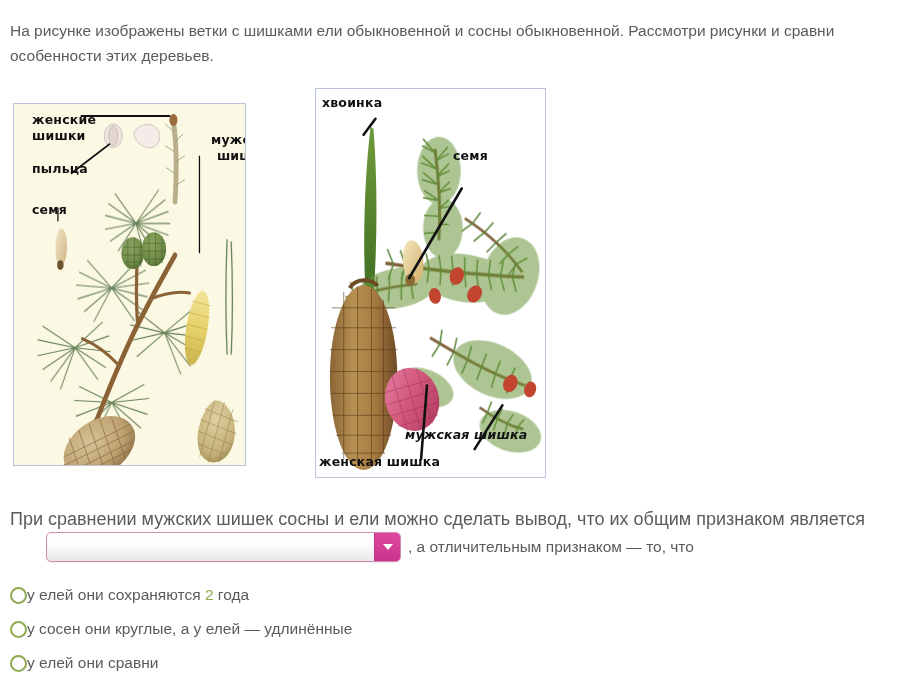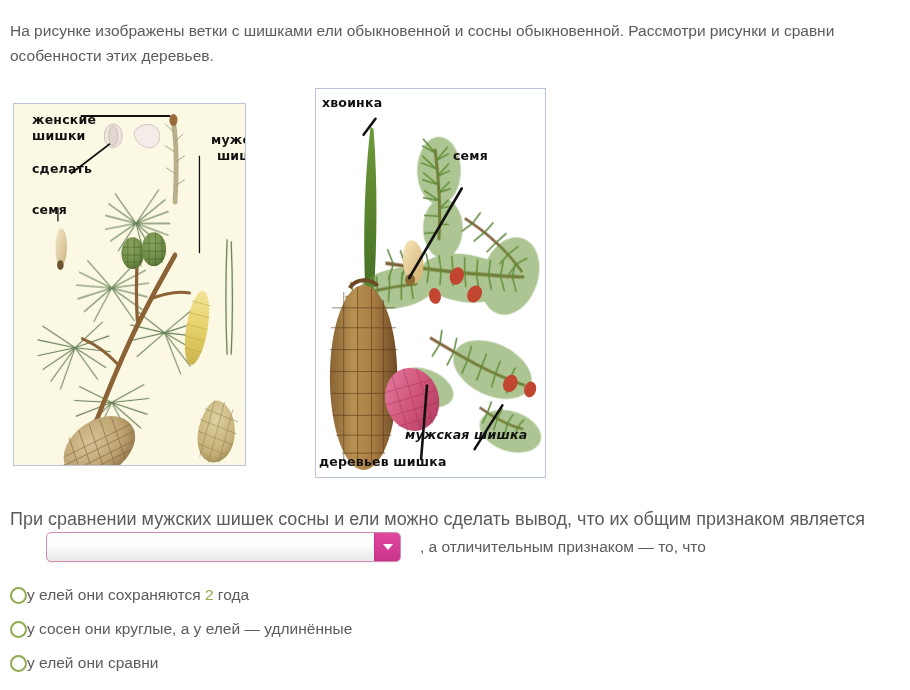--- a/index.html
+++ b/index.html
@@ -45,21 +45,21 @@
 
   
   .qline {
     position: absolute; left: 10px; top: 508px; width: 890px;
     font-size: 18px; line-height: 22px; color: #5b5b5b;
   }
 
   
   .selrow {
     position: absolute; left: 10px; top: 532px;
-    display: flex; align-items: center; gap: 12px; padding-left: 36px;
+    display: flex; align-items: center; gap: 0; padding-left: 36px;
   }
   .select {
     position: relative;
     width: 355px; height: 30px;
     border: 1px solid #d28cb4;
     border-radius: 5px;
     background: linear-gradient(to bottom, #ffffff 0%, #fdfdfd 42%, #e7e7e7 100%);
     display: flex; align-items: stretch;
     box-shadow: 0 1px 1px rgba(0,0,0,.05);
     overflow: hidden;
@@ -294,21 +294,21 @@
         <g stroke="#111" stroke-width="1.6" fill="none">
           <path d="M54,104 L54,118"></path>
           <path d="M228,52 L228,150"></path>
         </g>
       </svg>
 
       <div class="lbl lbl-pine" style="left:18px; top:8px;">
         <div>женские</div>
         <div>шишки</div>
       </div>
-      <div class="lbl lbl-pine" style="left:18px; top:57px;">сделать</div>
+      <div class="lbl lbl-pine" style="left:18px; top:57px;">пыльца</div>
       <div class="lbl lbl-pine" style="left:18px; top:98px;">семя</div>
       <div class="lbl lbl-pine" style="left:197px; top:28px;text-align:center;">
         <div>мужские</div>
         <div>шишки</div>
       </div>
     </div>
 
     <div class="fig fig-spruce">
       <svg viewBox="0 0 231 390" preserveAspectRatio="none">
         <defs>
@@ -425,21 +425,21 @@
           <path d="M60,30 L48,46"></path>
           <path d="M147,100 L94,190"></path>
           <path d="M188,318 L160,362"></path>
           <path d="M112,298 L106,372"></path>
         </g>
       </svg>
 
       <div class="lbl lbl-spruce" style="left:6px; top:6px;">хвоинка</div>
       <div class="lbl lbl-spruce" style="left:137px; top:59px;">семя</div>
       <div class="lbl lbl-spruce" style="left:89px; top:338px;font-style:italic;">мужская шишка</div>
-      <div class="lbl lbl-spruce" style="left:3px; top:365px;">деревьев шишка</div>
+      <div class="lbl lbl-spruce" style="left:3px; top:365px;">женская шишка</div>
     </div>
 
   </div>
 
   <div class="qline">При сравнении мужских шишек сосны и ели можно сделать вывод, что их общим признаком является</div>
 
   <div class="selrow">
     <div class="select">
       <div class="select-value" title=""></div>
       <div class="select-btn">

